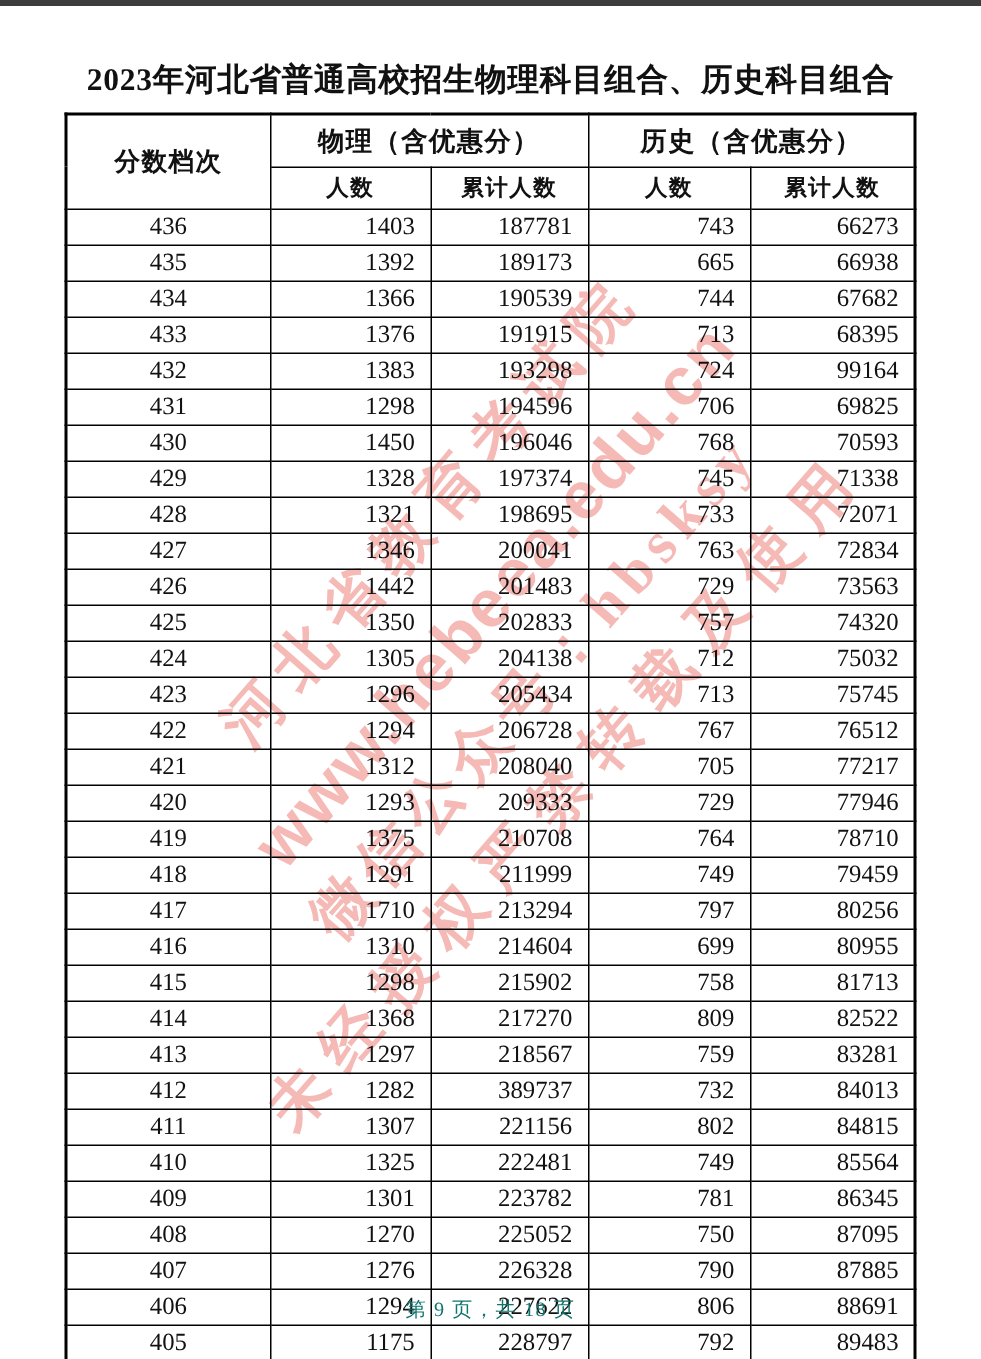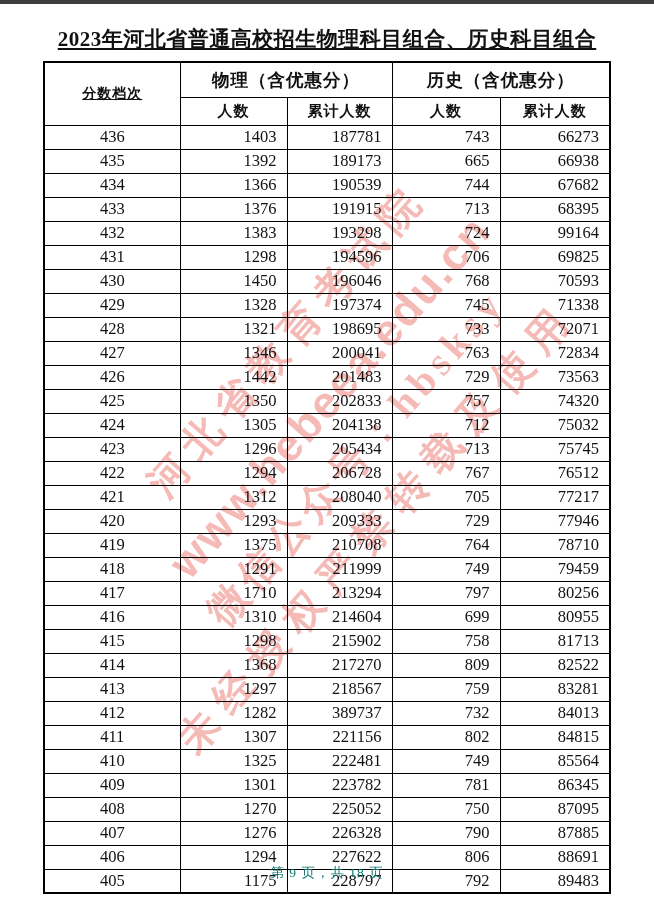--- a/index.html
+++ b/index.html
@@ -27,44 +27,43 @@
     transform:translate(-50%,-50%) rotate(-49deg);
     color:rgba(236,116,110,0.5);
   }
   .wm1{left:287px;top:340px;font-size:40px;letter-spacing:10px;}
   .wm2{left:330px;top:397px;font-size:45px;letter-spacing:2px;font-family:"Liberation Sans","DejaVu Sans",sans-serif;}
   .wm3{left:356px;top:457px;font-size:40px;letter-spacing:6px;}
   .wm4{left:377px;top:527px;font-size:40px;letter-spacing:13px;}
   
   .content{position:relative;z-index:2;}
   .title{
-    padding-top:25px;
+    padding-top:39px;
     text-align:center;
     font-size:21px;
     font-weight:bold;
     line-height:29px;
     letter-spacing:0.5px;
-    text-decoration:underline;
   }
   table.score{
     border-collapse:collapse;
     table-layout:fixed;
     width:566px;
     margin:7px auto 0 auto;
     border:2.4px solid #000;
   }
   table.score th, table.score td{
     border:1.6px solid #000;
     overflow:hidden;
     font-family:"Liberation Serif","DejaVu Serif",serif;
   }
   thead th{font-weight:bold;background:transparent;}
   .h1{height:35px;font-size:17.5px;letter-spacing:1px;}
   .h2{height:28px;font-size:15px;letter-spacing:1px;margin-top:40px;}
-  th.score-head{font-size:14px;letter-spacing:1px;text-decoration:underline;}
+  th.score-head{font-size:17px;letter-spacing:1px;}
   tbody tr{height:24px;}
   tbody td{font-size:16.5px;padding:0;}
   td.c-center{text-align:center;}
   td.c-num{text-align:right;padding-right:10px;}
   .footer{
     position:absolute;left:0;top:864px;width:654px;
     text-align:center;
     font-size:13.5px;
     color:#0f766e;
     letter-spacing:1px;

